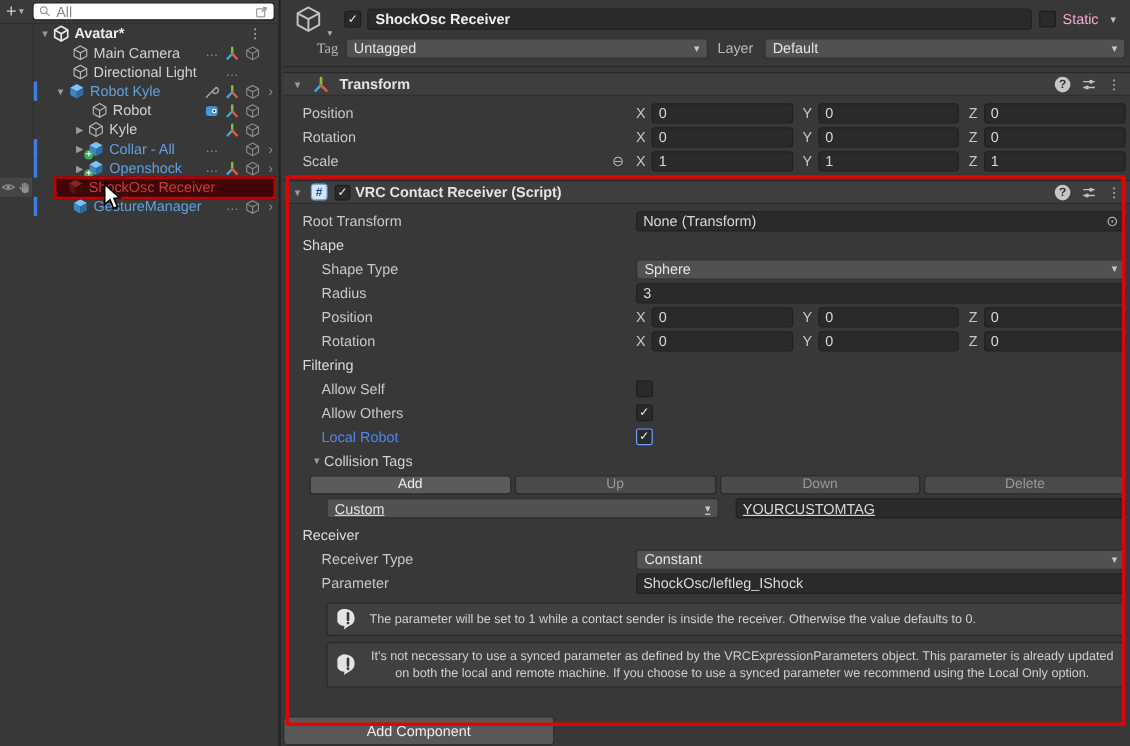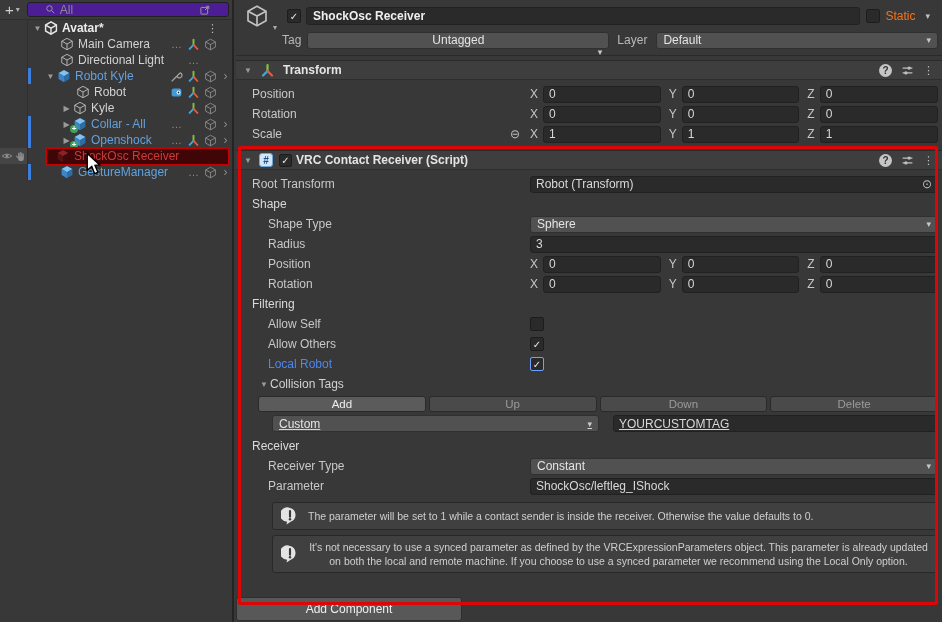--- a/index.html
+++ b/index.html
@@ -15,21 +15,21 @@
 
   
   .hier {
     position:absolute; left:0; top:0; width:234px; height:622px;
     background:#383838; border-right:2px solid #242424;
   }
   .h-toolbar { height:20px; display:flex; align-items:center; padding:0 3px; background:#3A3A3A; border-bottom:1px solid #2E2E2E; }
   .h-plus { display:flex; align-items:center; color:#CFCFCF; padding:0 2px; }
   .h-plus .pl { font-size:15px; line-height:14px; }
   .h-plus .pc { font-size:8px; color:#AFAFAF; margin-left:2px; }
-  .h-search { flex:1; height:15px; margin-left:5px; background:#4c1d95; border:1px solid #212121; border-radius:3px; display:flex; align-items:center; padding:0 17px; color:#8A8A8A; }
+  .h-search { flex:1; height:15px; margin-left:5px; background:#ffffff; border:1px solid #212121; border-radius:3px; display:flex; align-items:center; padding:0 4px; color:#8A8A8A; }
   .h-search .mag { width:11px; height:11px; color:#9A9A9A; flex:none; }
   .h-search .ph { margin-left:4px; flex:1; font-size:12px; }
   .h-search .pop { width:12px; height:12px; color:#9A9A9A; flex:none; }
 
   .h-row { height:16px; display:flex; align-items:center; position:relative; }
   .h-gutter { width:28px; align-self:stretch; border-right:1px solid #2F2F2F; flex:none; display:flex; align-items:center; gap:2px; padding-left:1px; }
   .h-gutter.hov { background:#454545; }
   .h-gutter svg { width:12px; height:12px; color:#8F8F8F; }
   .h-bar { width:3px; align-self:stretch; flex:none; }
   .h-bar.on { background:#3E7DE0; }
@@ -66,30 +66,30 @@
   .go-head { padding:6px 4px 6px 0; border-bottom:1px solid #2A2A2A; }
   .go-r1 { height:20px; display:flex; align-items:center; }
   .go-icon { width:26px; height:24px; margin-left:9px; position:relative; color:#C2C2C2; flex:none; }
   .go-icon svg { width:24px; height:24px; }
   .go-icon .gi-caret { position:absolute; right:-6px; bottom:-4px; font-size:8px; color:#ABABAB; }
   .cb { width:14px; height:14px; background:#2A2A2A; border:1px solid #1D1D1D; border-radius:2px; display:flex; align-items:center; justify-content:center; color:#E8E8E8; font-size:10px; flex:none; }
   .cb.blue { border:1px solid #6FA0FF; }
   .go-cb { margin-left:16px; }
   .name-field { flex:1; height:18px; margin-left:5px; background:#2A2A2A; border:1px solid #222; border-radius:3px; display:flex; align-items:center; padding:0 6px; font-weight:700; color:#EFEFEF; }
   .static-cb { margin-left:6px; }
-  .static-lb { margin-left:5px; color:#f97316; }
+  .static-lb { margin-left:5px; color:#f9a8d4; }
   .static-caret { margin:0 8px 0 10px; font-size:9px; color:#C0C0C0; }
 
   .go-r2 { height:18px; display:flex; align-items:center; margin-top:5px; }
   .mini-lb { color:#B8B8B8; }
-  .tag-lb { margin-left:46px; }
+  .tag-lb { margin-left:28px;font-family:Liberation Serif, serif; }
   .layer-lb { margin-left:8px; }
   .dd { height:17px; background:#515151; border:1px solid #303030; border-radius:3px; display:flex; align-items:center; padding:0 6px; color:#E4E4E4; }
   .dd .dd-caret { margin-left:auto; font-size:9px; color:#C8C8C8; padding-left:6px; }
-  .dd-tag { width:302px; margin-left:6px;flex-direction:column; }
+  .dd-tag { width:302px; margin-left:6px; }
   .dd-layer { flex:1; margin-left:9px; }
 
   .c-head { height:20px; background:#3E3E3E; border-top:1px solid #2A2A2A; border-bottom:1px solid #2E2E2E; display:flex; align-items:center; padding:0 8px; }
   .c-fold { width:12px; font-size:8px; color:#9A9A9A; flex:none; }
   .c-icon { width:15px; height:15px; flex:none; margin:0 4px; }
   .c-icon svg { width:15px; height:15px; }
   .cs-icon { width:14px; height:14px; flex:none; margin:0 3px; background:#D2E6F8; border:1px solid #6FA8DC; border-radius:3px; color:#1A4F8A; font-weight:700; font-size:10px; display:flex; align-items:center; justify-content:center; }
   .c-title { font-weight:700; color:#E4E4E4; margin-left:4px; }
   .c-right { margin-left:auto; display:flex; align-items:center; gap:9px; color:#C0C0C0; }
   .help-c { width:13px; height:13px; border-radius:50%; background:#C6C6C6; color:#333; font-size:10px; font-weight:700; display:flex; align-items:center; justify-content:center; }
@@ -610,21 +610,21 @@
             <use href="#i-preset"></use>
           </svg>
         <span class="kebab">⋮</span>
       </div>
     </div>
     <div class="c-body" style="padding-bottom:16px">
 
       <div class="p-row">
         <span class="p-label">Root Transform</span>
         <div class="tf wide">
-          <span>Robot (Transform)</span>
+          <span>None (Transform)</span>
           <span class="picker">⊙</span>
         </div>
       </div>
 
       <div class="p-row">
         <span class="p-label p-bold">Shape</span>
       </div>
 
       <div class="p-row">
         <span class="p-label sub">Shape Type</span>

